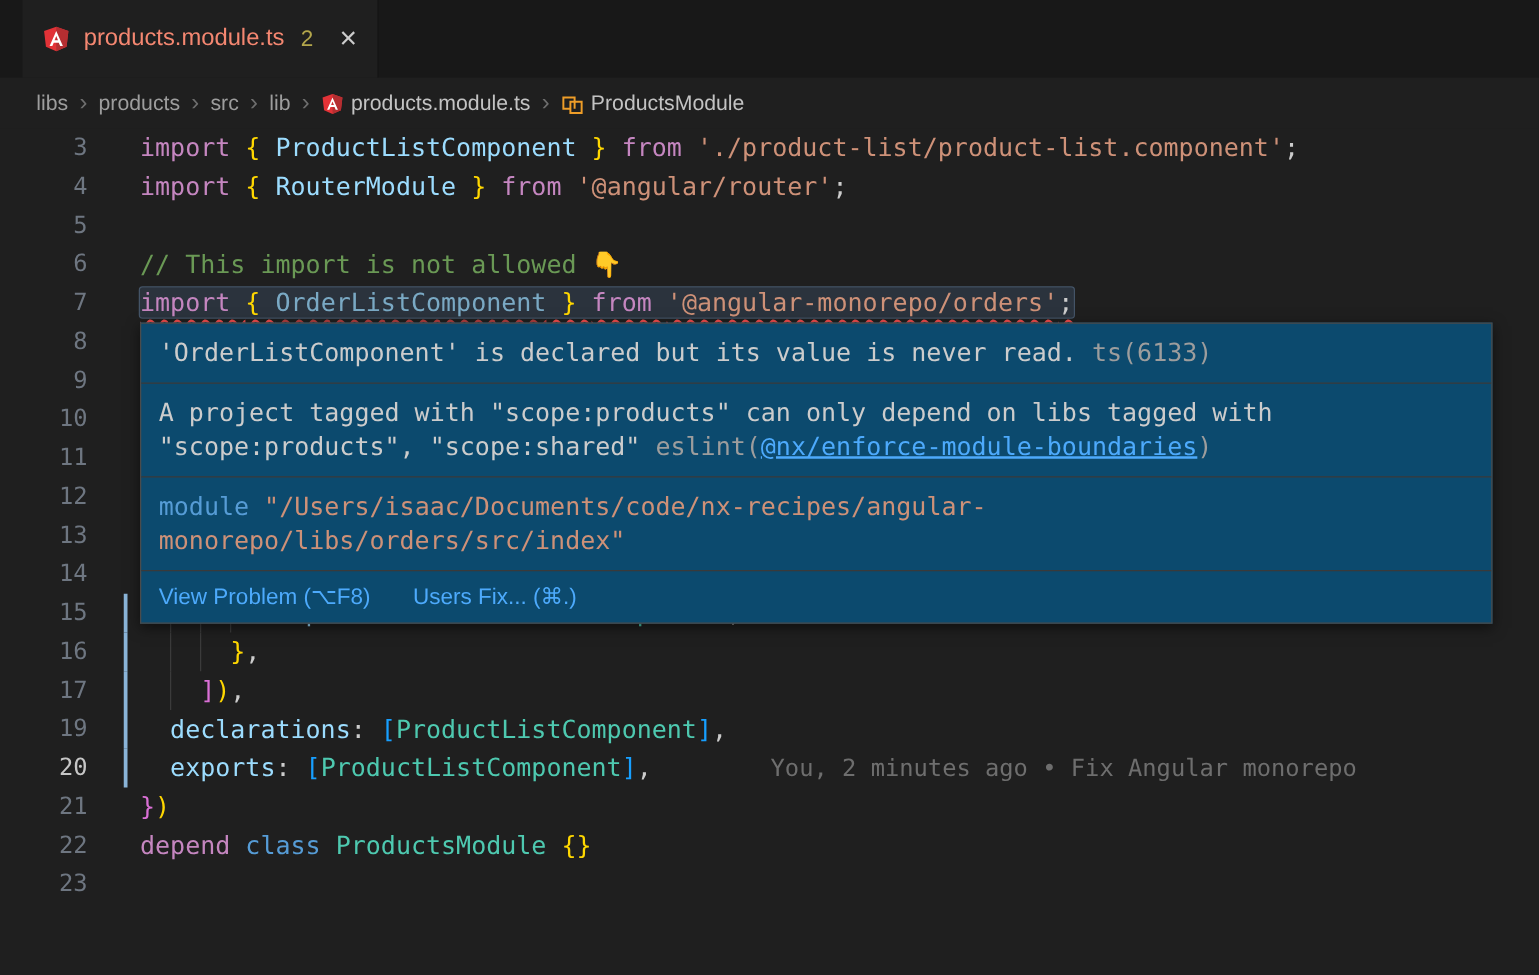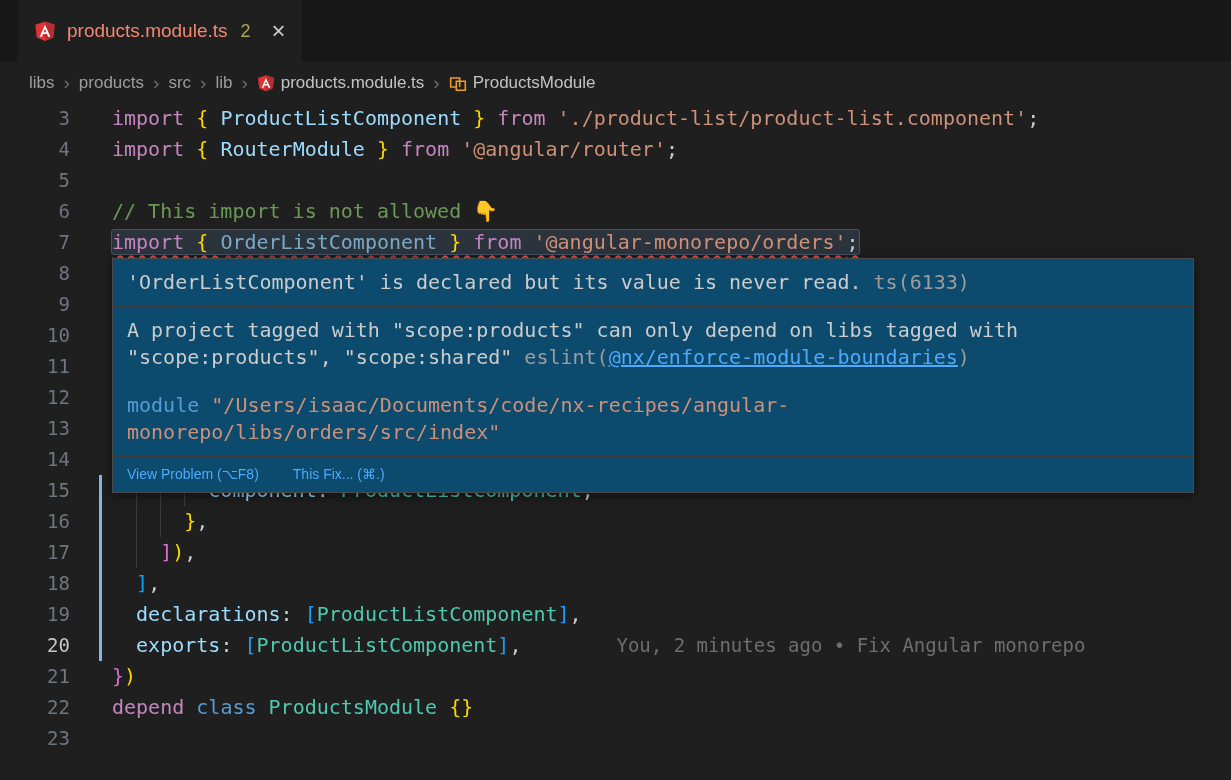--- a/index.html
+++ b/index.html
@@ -39,21 +39,21 @@
   .unused { opacity:0.7; }
   .blame { color:#6E6E6E; margin-left:95px; font-size:19px;margin-top:20px; }
 
   
   .hover-popup { position:absolute; left:112px; top:258px; width:1082px; background:#0c4a6e;
                  border:1px solid #4B4B4B; box-shadow:0 3px 10px rgba(0,0,0,0.5); z-index:10; }
   .hover-section { padding:10px 14px; font-size:20px; line-height:27px; color:#CCCCCC; white-space:pre-wrap; }
   .hover-section + .hover-section { border-top:1px solid #3A3A3A; }
   .hover-section a { cursor:pointer; }
   .hover-actions { border-top:1px solid #3A3A3A; padding:9px 14px 10px 14px; display:flex; gap:34px;
-                   font-family:"Liberation Sans", sans-serif; font-size:14px; }
+                   font-family:"Liberation Sans", sans-serif; font-size:18px; }
   .hover-action { color:#4DAAFC; text-decoration:none; cursor:pointer; }
 </style>
 <style>.tk-fg{color:#CCCCCC;}
 .tk-kw{color:#C586C0;}
 .tk-kwb{color:#569CD6;}
 .tk-id{color:#9CDCFE;}
 .tk-cls{color:#4EC9B0;}
 .tk-str{color:#CE9178;}
 .tk-cmt{color:#6A9955;}
 .tk-b1{color:#FFD700;}
@@ -130,35 +130,34 @@
       <div class="line"><div class="gutter">8</div><div class="codecell"></div></div>
       <div class="line"><div class="gutter">9</div><div class="codecell"></div></div>
       <div class="line"><div class="gutter">10</div><div class="codecell"></div></div>
       <div class="line"><div class="gutter">11</div><div class="codecell"></div></div>
       <div class="line"><div class="gutter">12</div><div class="codecell"></div></div>
       <div class="line"><div class="gutter">13</div><div class="codecell"></div></div>
       <div class="line"><div class="gutter">14</div><div class="codecell"></div></div>
       <div class="line"><div class="gutter">15</div><div class="gitbar"></div><div class="codecell"><span class="indent" style="width: 8ch;"><i class="guide" style="left: 2ch;"></i><i class="guide" style="left: 4ch;"></i><i class="guide" style="left: 6ch;"></i></span><span class="tk-id">component</span><span class="tk-fg">: </span><span class="tk-cls">ProductListComponent</span><span class="tk-fg">,</span></div></div>
       <div class="line"><div class="gutter">16</div><div class="gitbar"></div><div class="codecell"><span class="indent" style="width: 6ch;"><i class="guide" style="left: 2ch;"></i><i class="guide" style="left: 4ch;"></i></span><span class="tk-b1">}</span><span class="tk-fg">,</span></div></div>
       <div class="line"><div class="gutter">17</div><div class="gitbar"></div><div class="codecell"><span class="indent" style="width: 4ch;"><i class="guide" style="left: 2ch;"></i></span><span class="tk-b2">]</span><span class="tk-b1">)</span><span class="tk-fg">,</span></div></div>
-      <div class="line"><div class="gutter">18</div><div class="gitbar"></div><div class="codecell"><span class="indent" style="width: 2ch;"></span><span class="tk-b3">]</span><span class="tk-fg">,</span></div></div>
       <div class="line"><div class="gutter">19</div><div class="gitbar"></div><div class="codecell"><span class="indent" style="width: 2ch;"></span><span class="tk-id">declarations</span><span class="tk-fg">: </span><span class="tk-b3">[</span><span class="tk-cls">ProductListComponent</span><span class="tk-b3">]</span><span class="tk-fg">,</span></div></div>
       <div class="line"><div class="gutter active">20</div><div class="gitbar"></div><div class="codecell"><span class="indent" style="width: 2ch;"></span><span class="tk-id">exports</span><span class="tk-fg">: </span><span class="tk-b3">[</span><span class="tk-cls">ProductListComponent</span><span class="tk-b3">]</span><span class="tk-fg">,</span><span class="blame">You, 2 minutes ago • Fix Angular monorepo</span></div></div>
       <div class="line"><div class="gutter">21</div><div class="codecell"><span class="tk-b2">}</span><span class="tk-b1">)</span></div></div>
       <div class="line"><div class="gutter">22</div><div class="codecell"><span class="tk-kw">depend </span><span class="tk-kwb">class </span><span class="tk-cls">ProductsModule</span><span class="tk-fg"> </span><span class="tk-b1">{}</span></div></div>
       <div class="line"><div class="gutter">23</div><div class="codecell"></div></div>
     </div>
 
   <div class="hover-popup">
     <div id="hover-sections">
         <div class="hover-section"><span class="tk-fg">'OrderListComponent' is declared but its value is never read.</span><span class="tk-dim"> ts(6133)</span></div>
         <div class="hover-section"><span class="tk-fg">A project tagged with "scope:products" can only depend on libs tagged with
 "scope:products", "scope:shared" </span><span class="tk-dim">eslint(</span><a class="tk-link" style="text-decoration: underline;">@nx/enforce-module-boundaries</a><span class="tk-dim">)</span></div>
         <div class="hover-section"><span class="tk-kwb">module </span><span class="tk-str">"/Users/isaac/Documents/code/nx-recipes/angular-
 monorepo/libs/orders/src/index"</span></div>
       </div>
     <div class="hover-actions" id="hover-actions">
         <a class="hover-action">View Problem (⌥F8)</a>
-        <a class="hover-action">This Fix... (⌘.)</a>
+        <a class="hover-action">Users Fix... (⌘.)</a>
       </div>
   </div>
 
 </div>
 
 </body></html>

